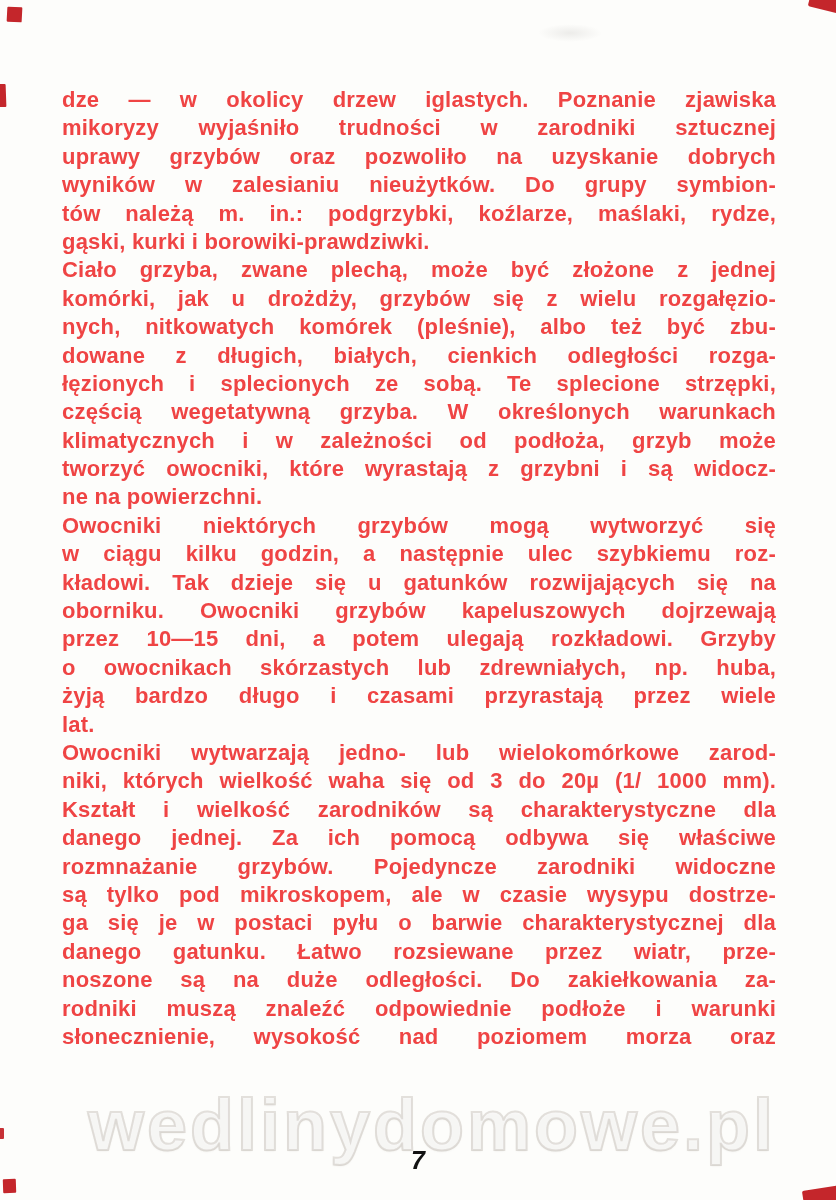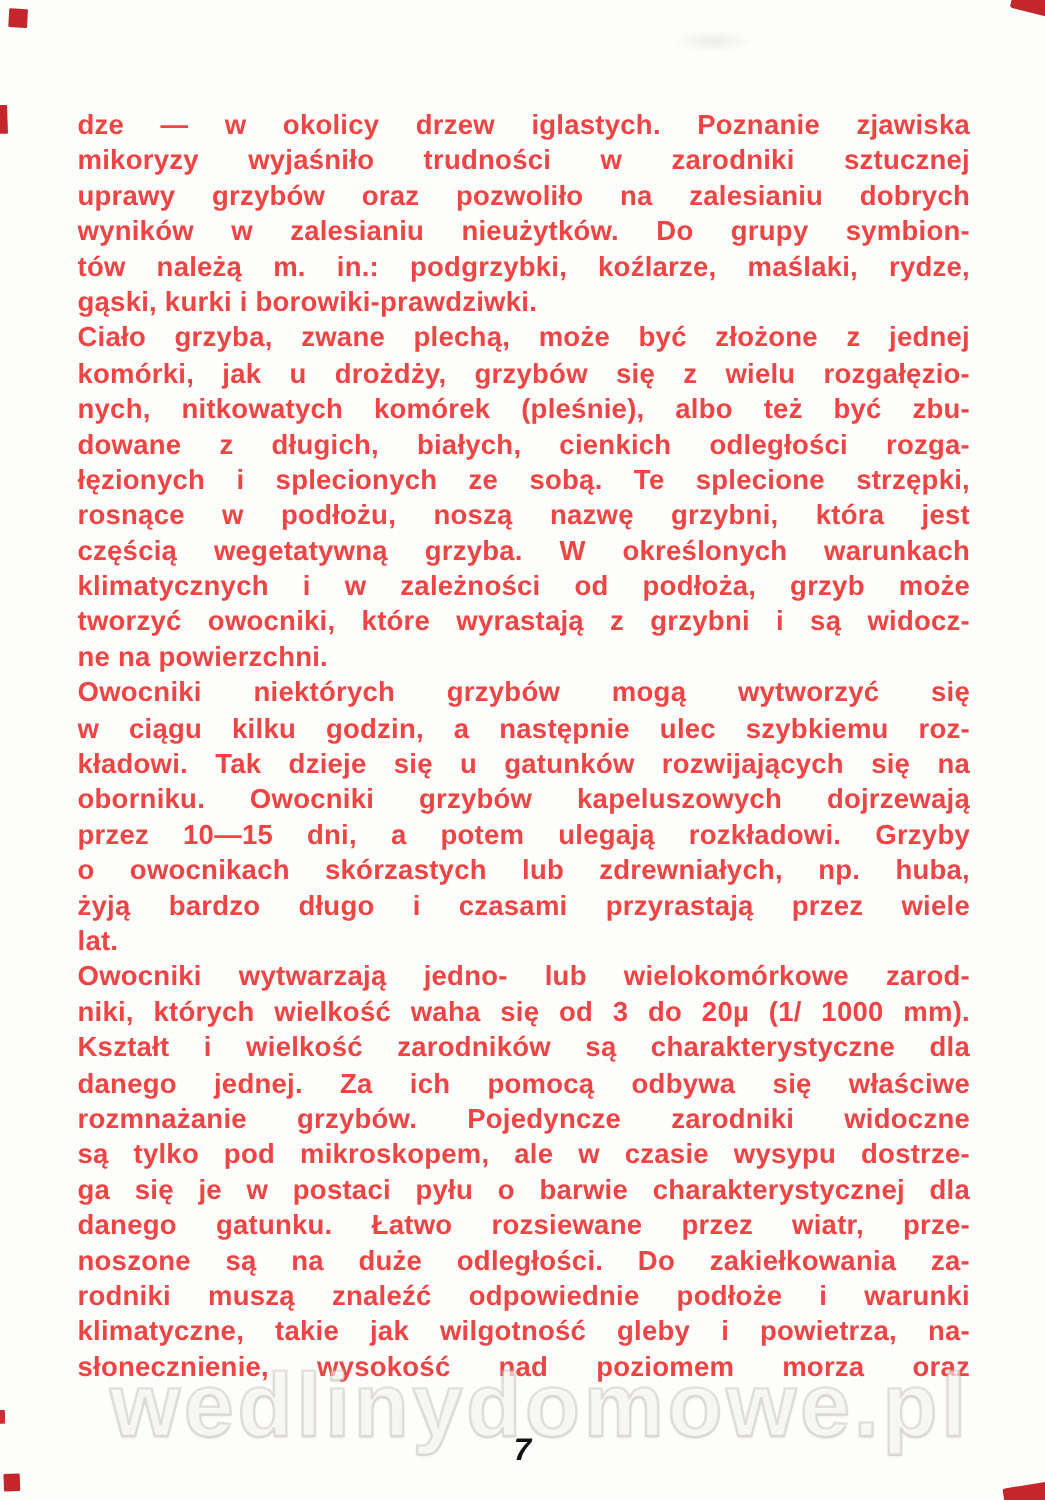--- a/index.html
+++ b/index.html
@@ -101,30 +101,29 @@
   <div class="edge-mark mark-tl"></div>
   <div class="edge-mark mark-tr"></div>
   <div class="edge-mark mark-left-strip"></div>
   <div class="edge-mark mark-left-dot"></div>
   <div class="edge-mark mark-bl"></div>
   <div class="edge-mark mark-br"></div>
 
   <div class="text-block">
       <div class="line">dze — w okolicy drzew iglastych. Poznanie zjawiska</div>
       <div class="line">mikoryzy wyjaśniło trudności w zarodniki sztucznej</div>
-      <div class="line">uprawy grzybów oraz pozwoliło na zalesianiu dobrych</div>
+      <div class="line">uprawy grzybów oraz pozwoliło na uzyskanie dobrych</div>
       <div class="line">wyników w zalesianiu nieużytków. Do grupy symbion-</div>
       <div class="line">tów należą m. in.: podgrzybki, koźlarze, maślaki, rydze,</div>
       <div class="line flush">gąski, kurki i borowiki-prawdziwki.</div>
       <div class="line">Ciało grzyba, zwane plechą, może być złożone z jednej</div>
       <div class="line">komórki, jak u drożdży, grzybów się z wielu rozgałęzio-</div>
       <div class="line">nych, nitkowatych komórek (pleśnie), albo też być zbu-</div>
       <div class="line">dowane z długich, białych, cienkich odległości rozga-</div>
       <div class="line">łęzionych i splecionych ze sobą. Te splecione strzępki,</div>
-      <div class="line">rosnące w podłożu, noszą nazwę grzybni, która jest</div>
       <div class="line">częścią wegetatywną grzyba. W określonych warunkach</div>
       <div class="line">klimatycznych i w zależności od podłoża, grzyb może</div>
       <div class="line">tworzyć owocniki, które wyrastają z grzybni i są widocz-</div>
       <div class="line flush">ne na powierzchni.</div>
       <div class="line">Owocniki niektórych grzybów mogą wytworzyć się</div>
       <div class="line">w ciągu kilku godzin, a następnie ulec szybkiemu roz-</div>
       <div class="line">kładowi. Tak dzieje się u gatunków rozwijających się na</div>
       <div class="line">oborniku. Owocniki grzybów kapeluszowych dojrzewają</div>
       <div class="line">przez 10—15 dni, a potem ulegają rozkładowi. Grzyby</div>
       <div class="line">o owocnikach skórzastych lub zdrewniałych, np. huba,</div>
@@ -133,21 +132,20 @@
       <div class="line">Owocniki wytwarzają jedno- lub wielokomórkowe zarod-</div>
       <div class="line">niki, których wielkość waha się od 3 do 20µ (1/ 1000 mm).</div>
       <div class="line">Kształt i wielkość zarodników są charakterystyczne dla</div>
       <div class="line">danego jednej. Za ich pomocą odbywa się właściwe</div>
       <div class="line">rozmnażanie grzybów. Pojedyncze zarodniki widoczne</div>
       <div class="line">są tylko pod mikroskopem, ale w czasie wysypu dostrze-</div>
       <div class="line">ga się je w postaci pyłu o barwie charakterystycznej dla</div>
       <div class="line">danego gatunku. Łatwo rozsiewane przez wiatr, prze-</div>
       <div class="line">noszone są na duże odległości. Do zakiełkowania za-</div>
       <div class="line">rodniki muszą znaleźć odpowiednie podłoże i warunki</div>
-      <div class="line">klimatyczne, takie jak wilgotność gleby i powietrza, na-</div>
       <div class="line">słonecznienie, wysokość nad poziomem morza oraz</div>
     </div>
 
   <div class="watermark">wedlinydomowe.pl</div>
 
   <div class="page-number">7</div>
 
 </div>
 
 </body></html>

